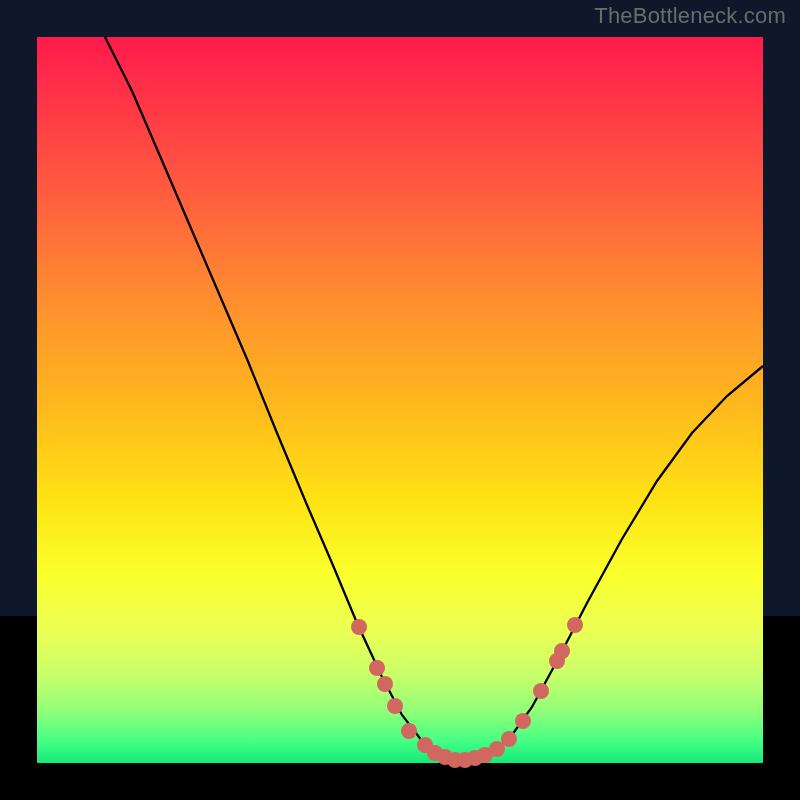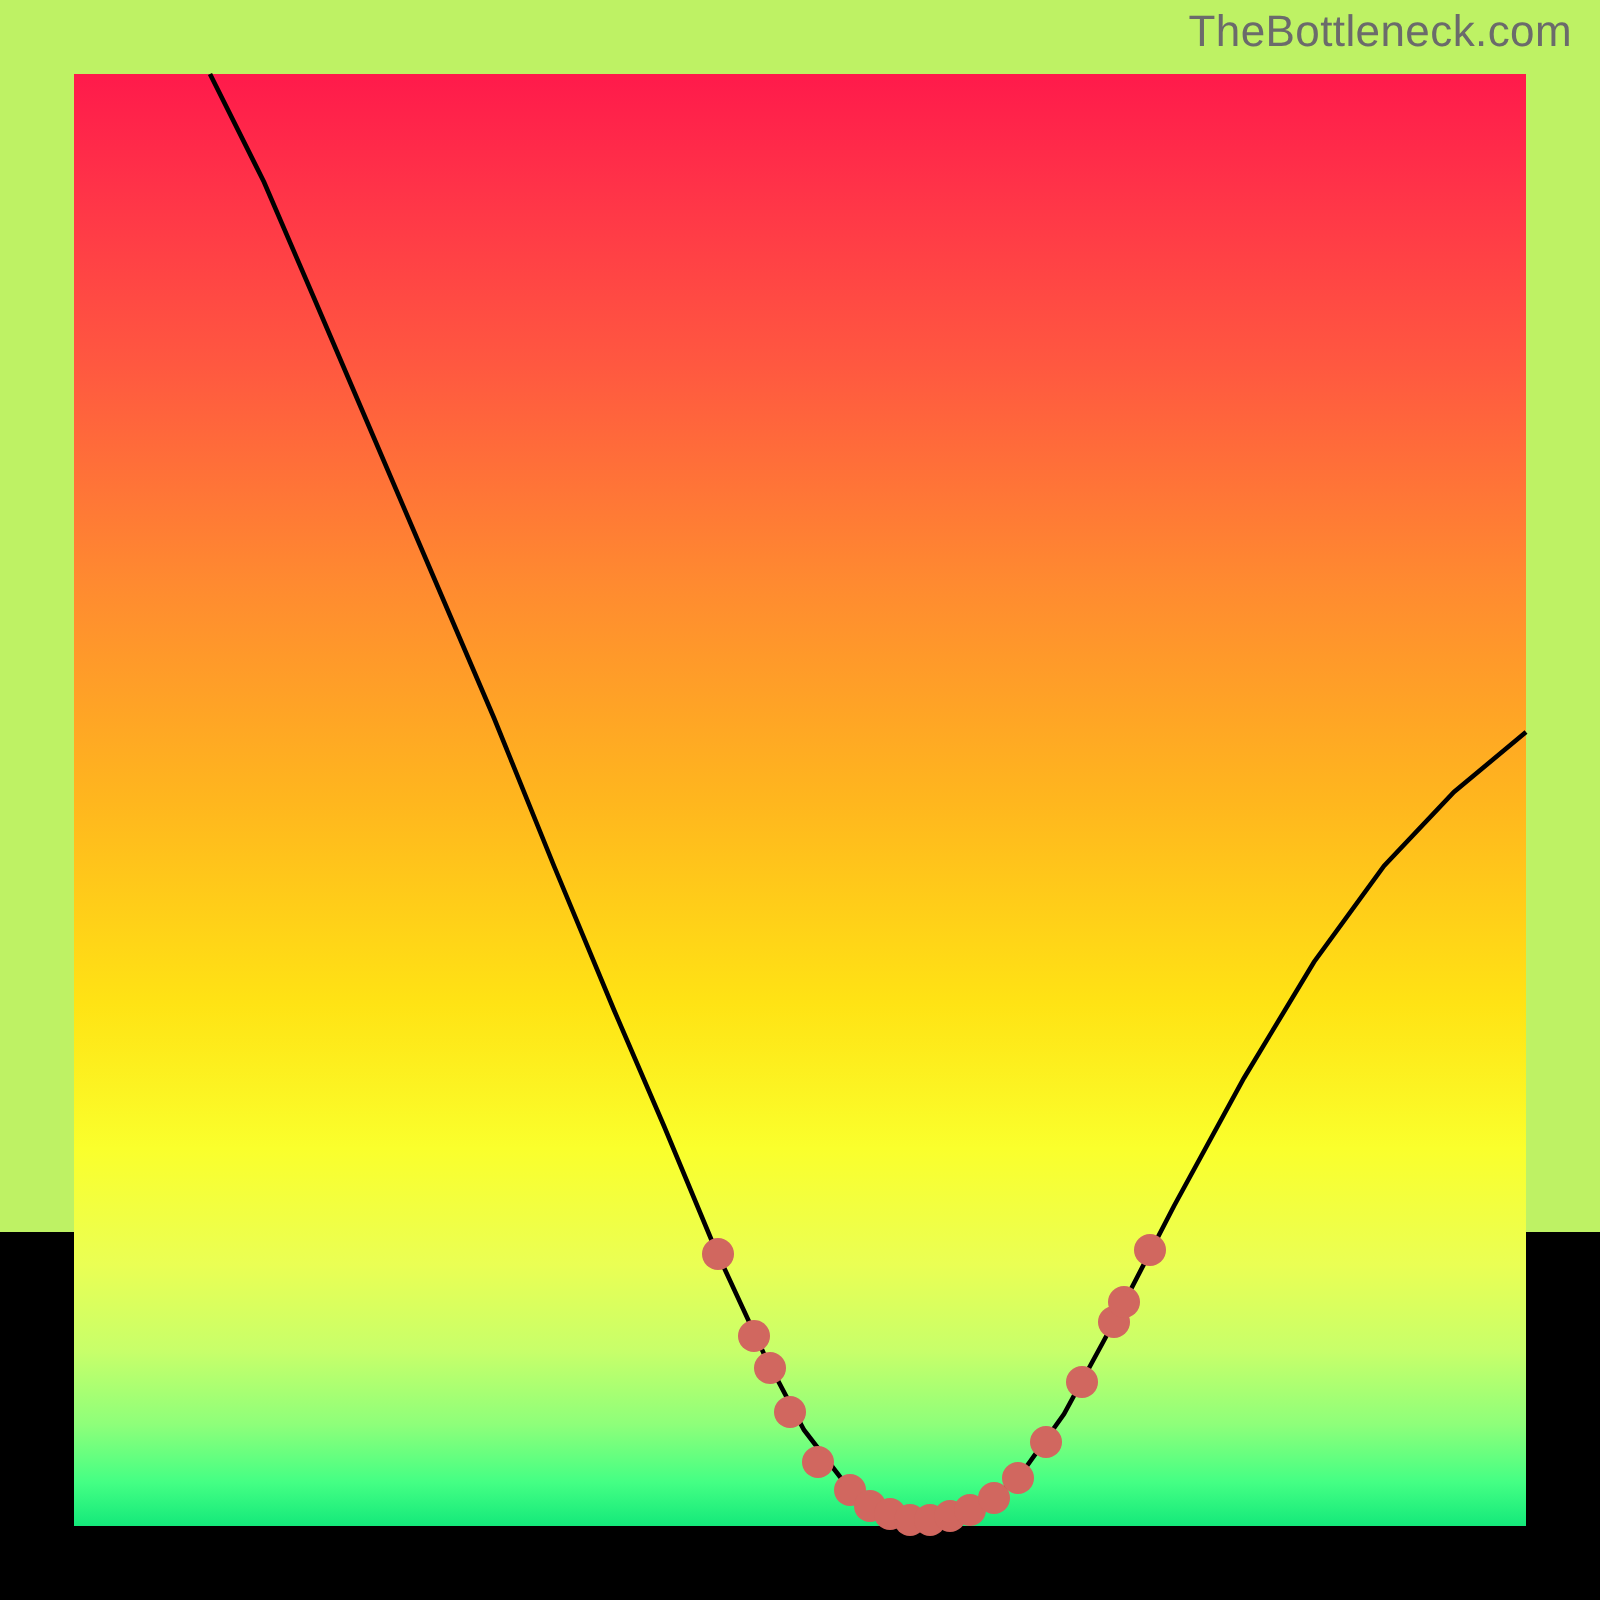--- a/index.html
+++ b/index.html
@@ -10,21 +10,21 @@
     overflow: hidden;
     background: #000;
     font-family: Arial, Helvetica, sans-serif;
   }
   .frame {
     position: absolute;
     left: 0;
     top: 0;
     width: 800px;
     height: 616px;
-    background: #bef264;
+    background: #0f172a;
   }
   .plot-area {
     position: absolute;
     left: 37px;
     top: 37px;
     width: 726px;
     height: 726px;
     
     background: linear-gradient(
       to bottom,

